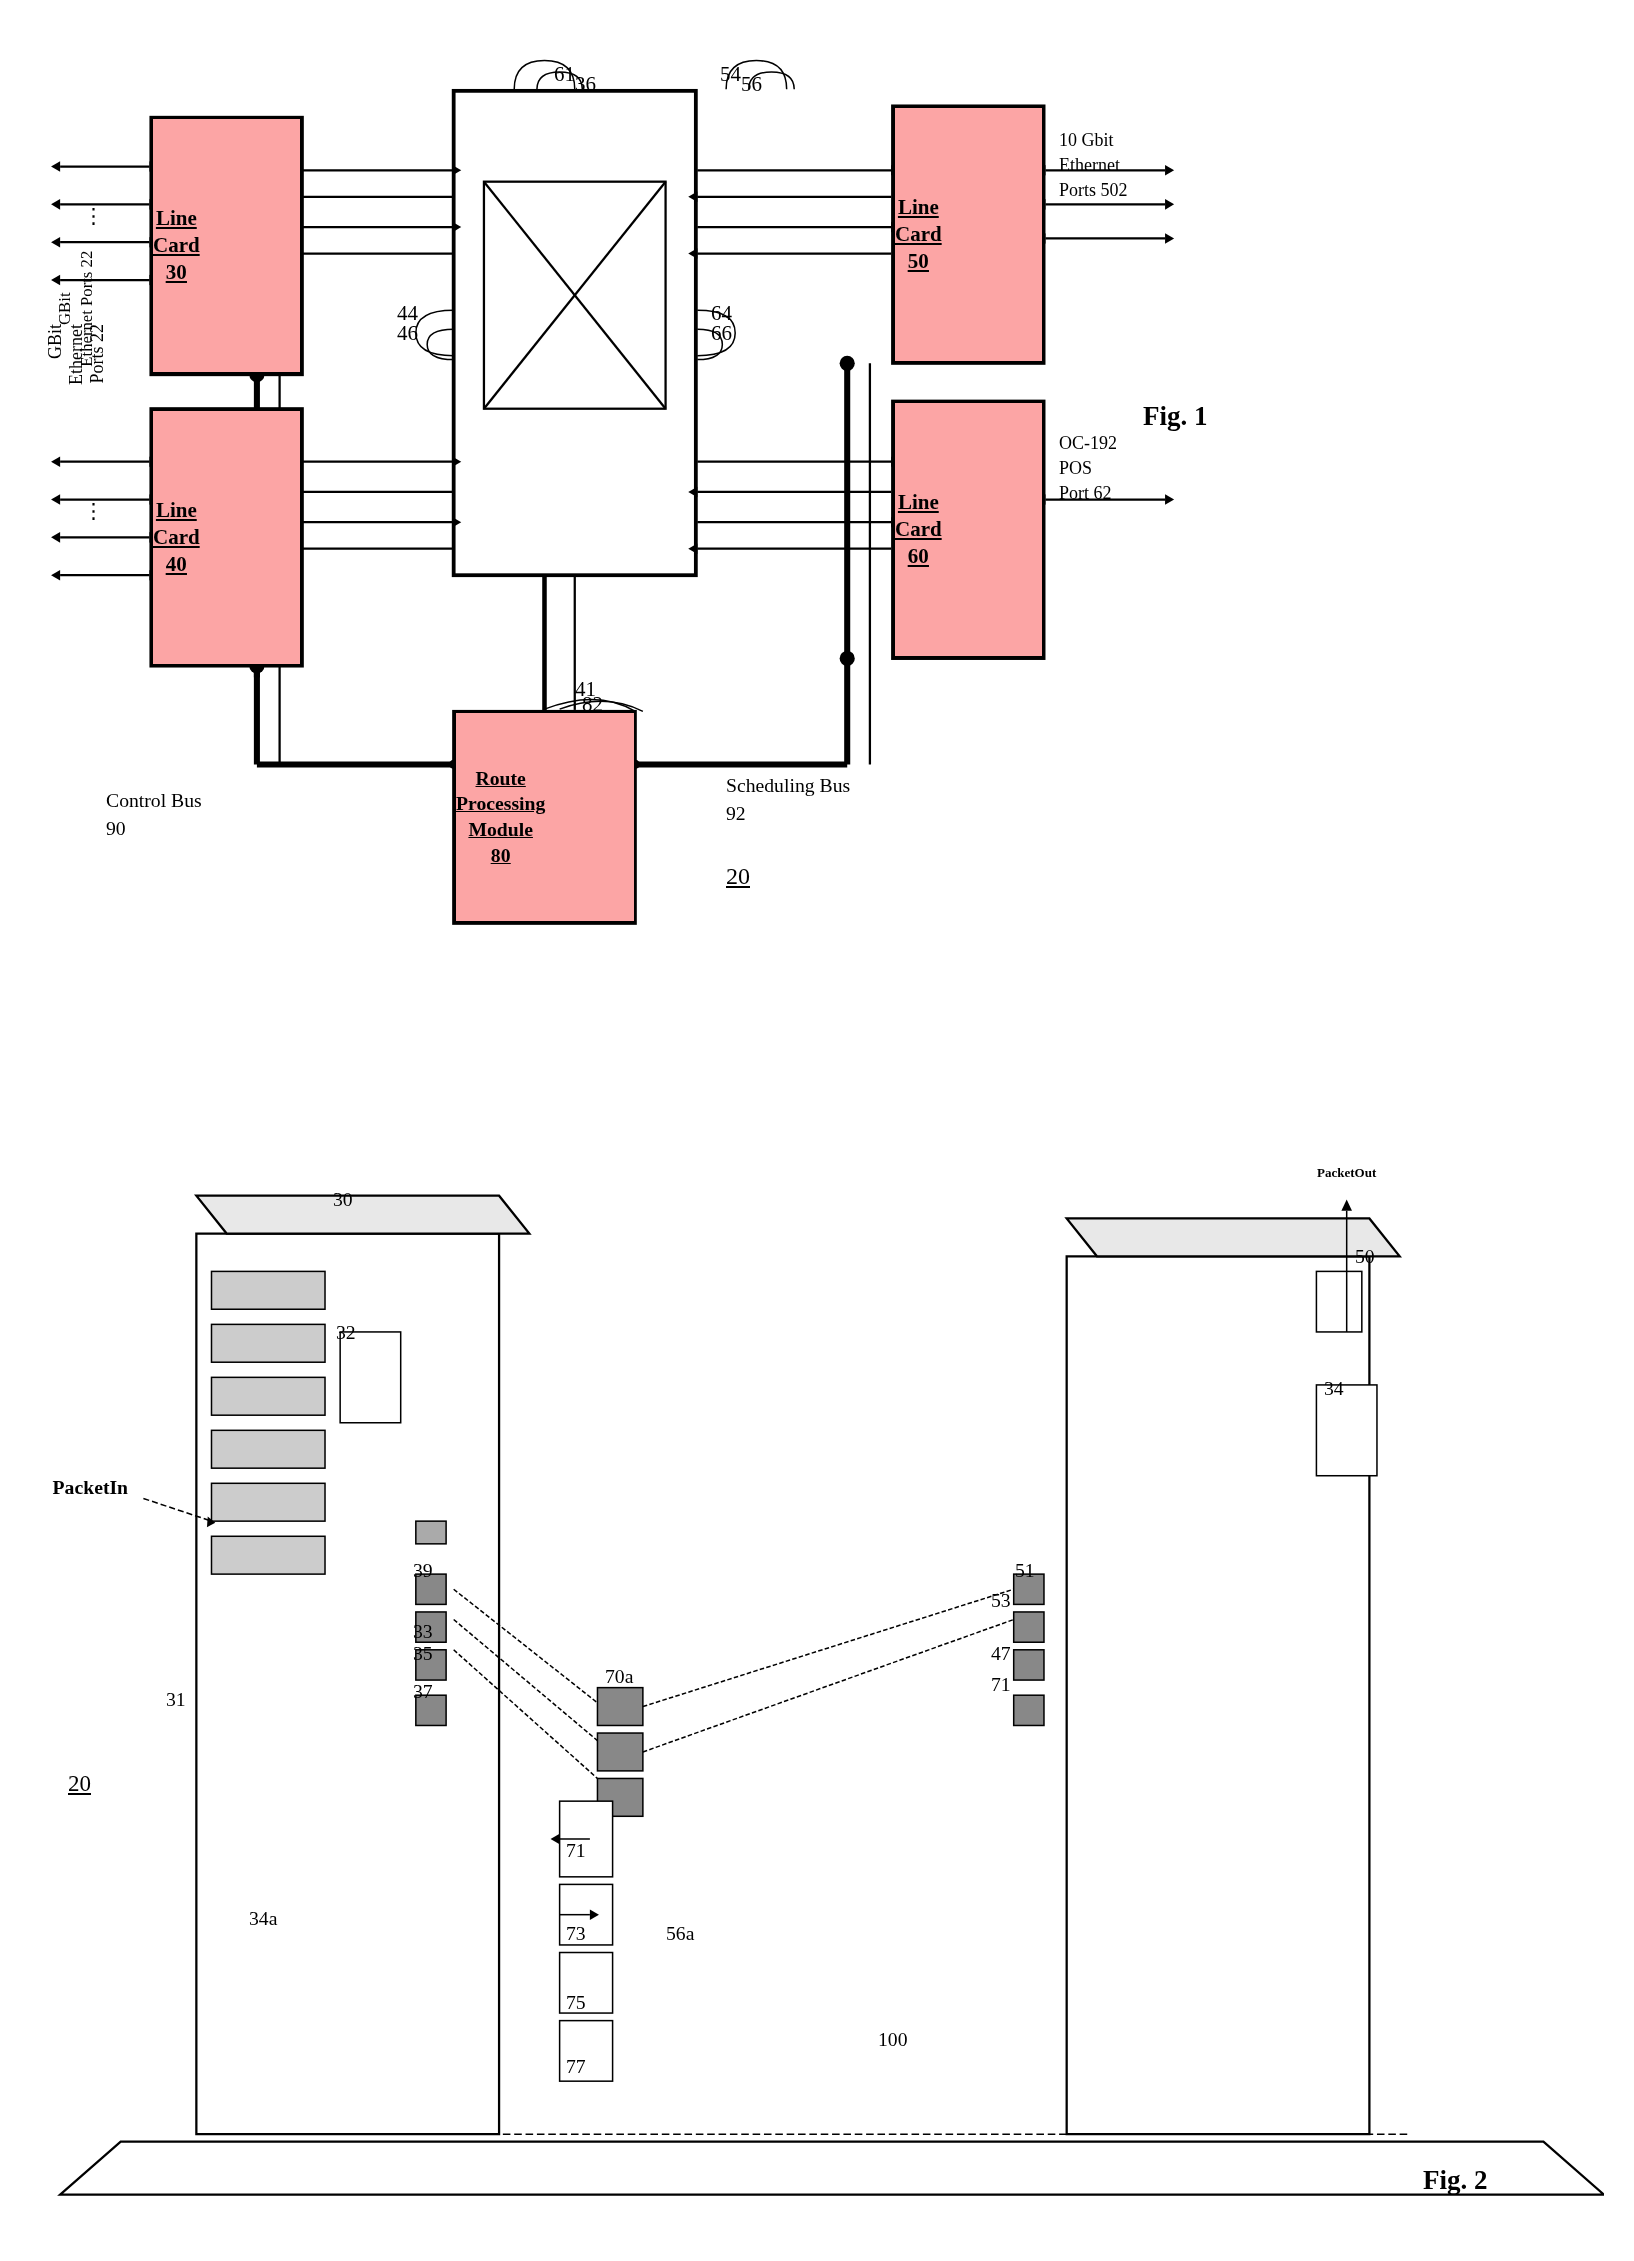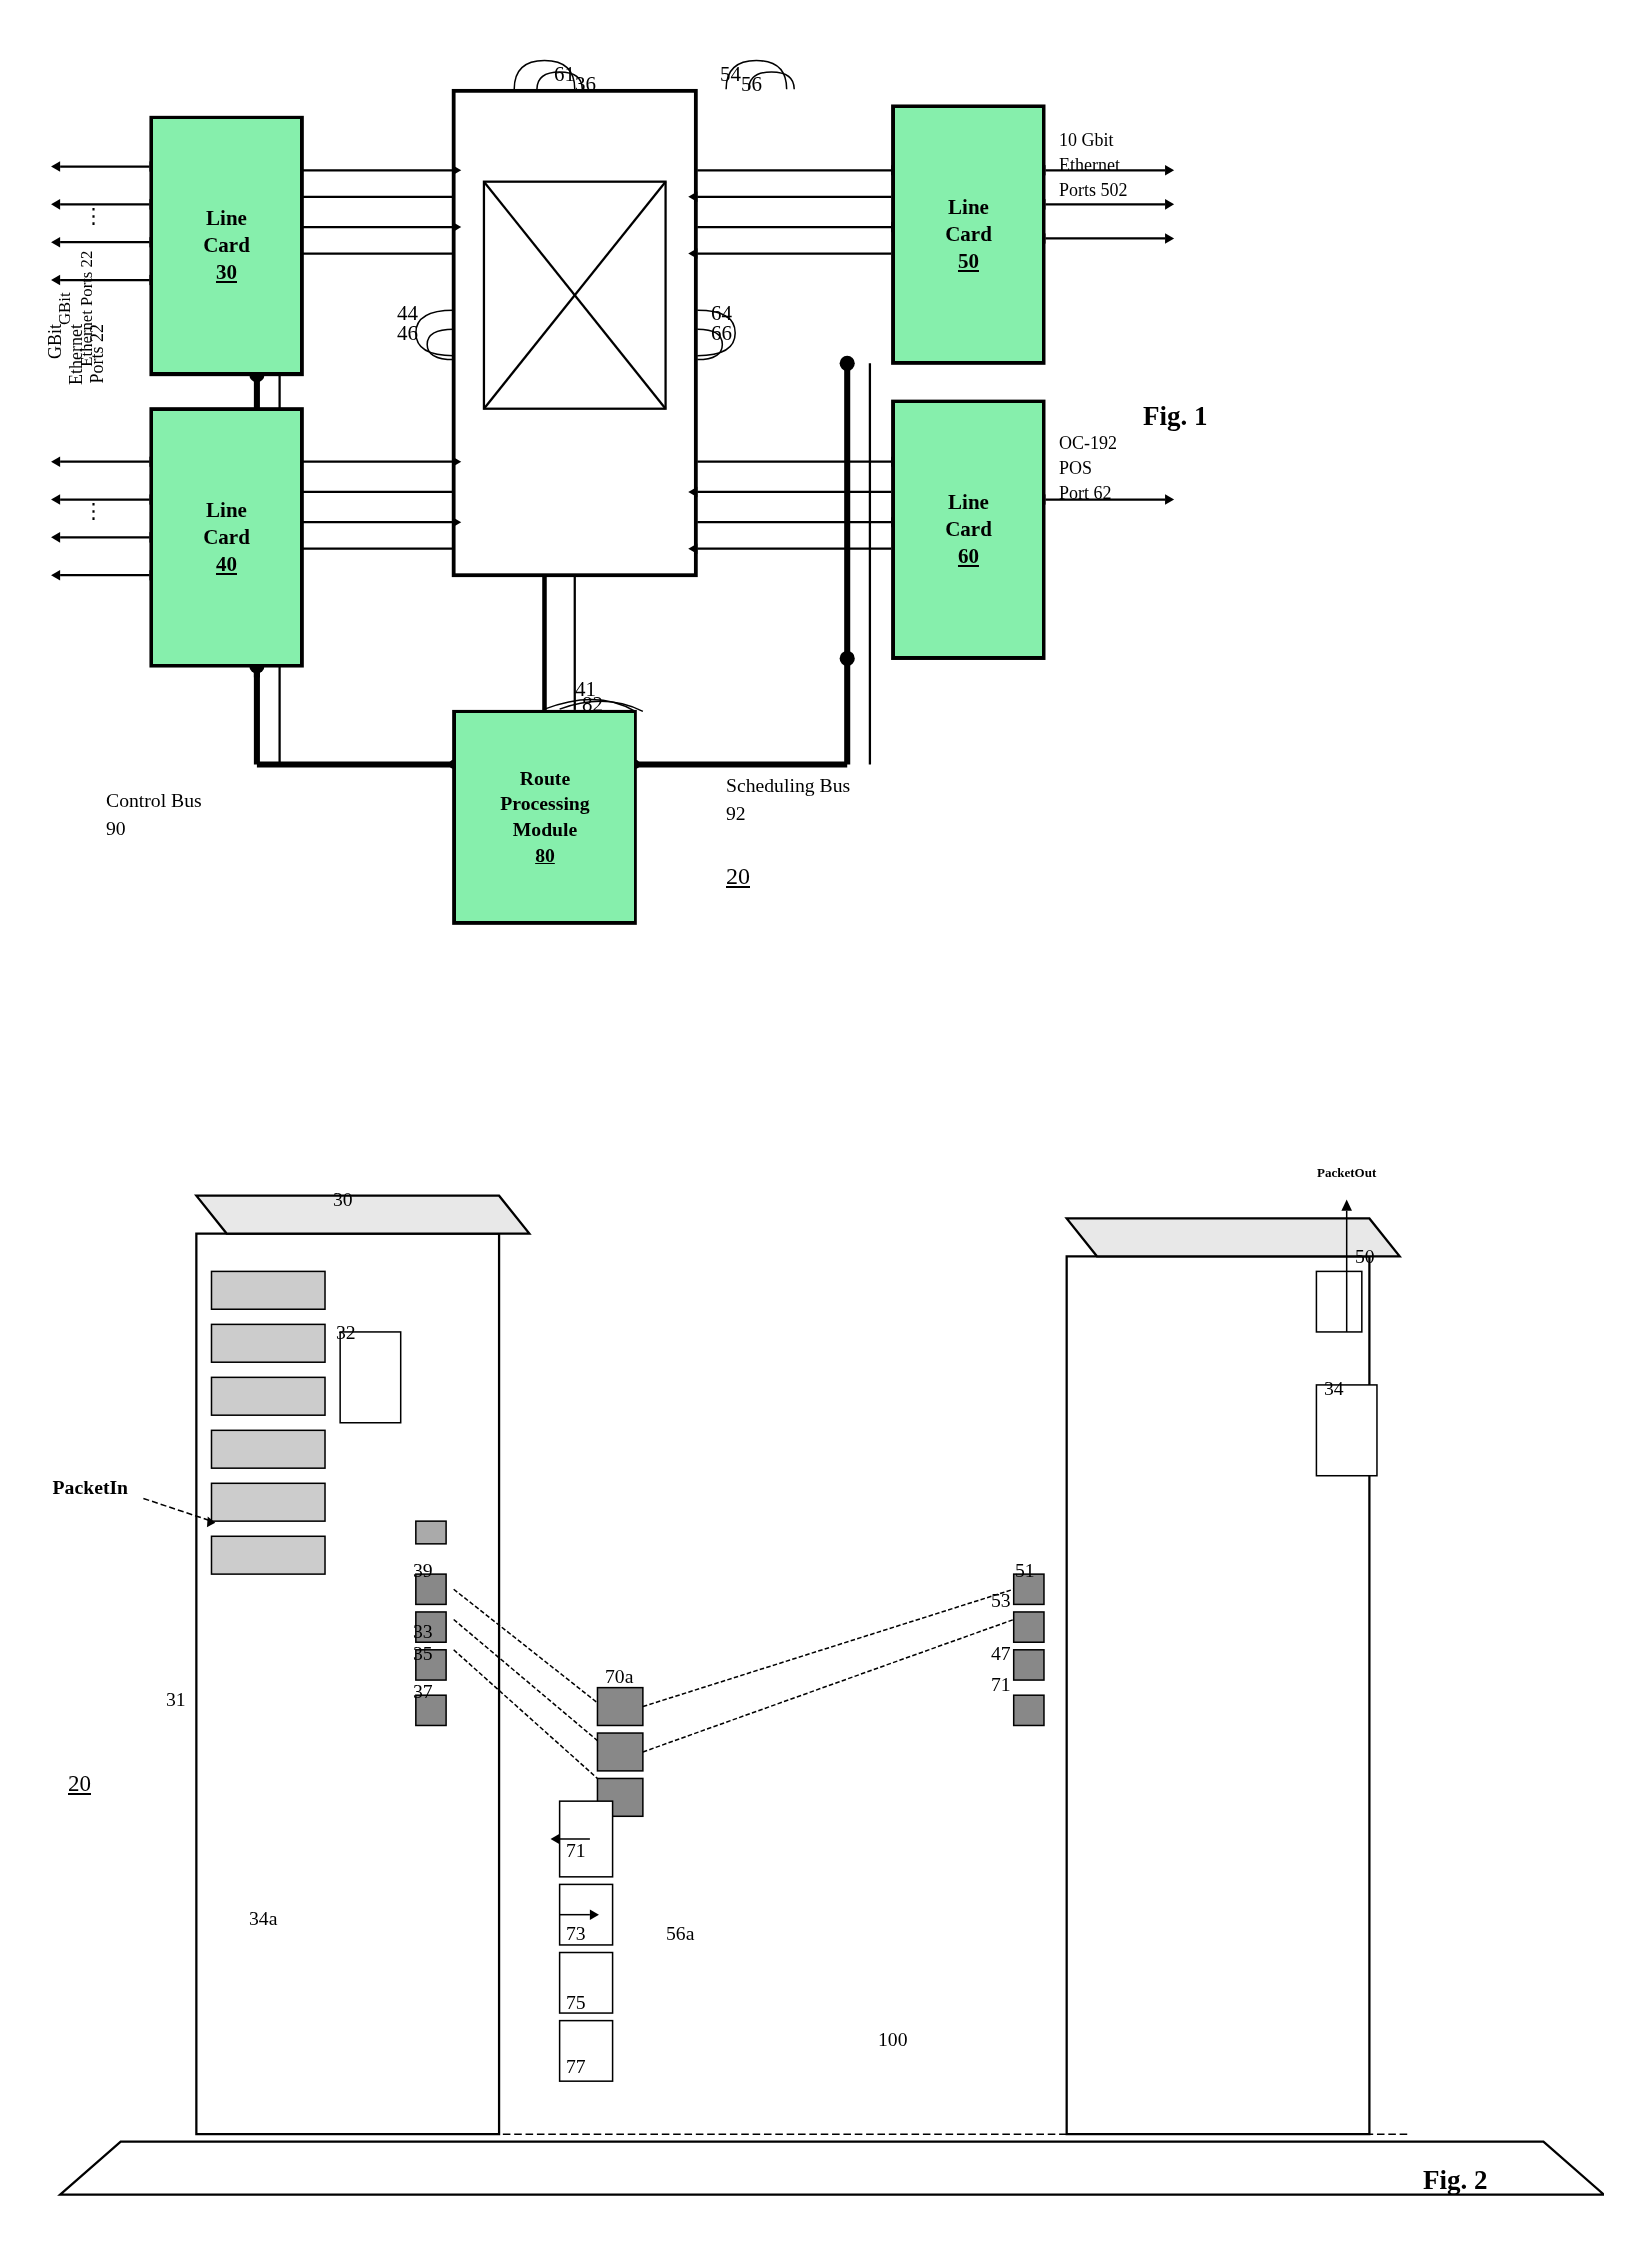--- a/index.html
+++ b/index.html
@@ -25,27 +25,28 @@
       top: 30px;
       left: 45px;
       width: 1559px;
       height: 1045px;
     }
 
     
     .box {
       position: absolute;
       border: 2.3px solid #000;
-      background: #86efac;
+      background: #fca5a5;
       display: flex;
       align-items: center;
-      justify-content: center;
+      justify-content: flex-start;
       text-align: center;
       font-size: 21px;
       font-weight: bold;
+      text-decoration: underline;
     }
 
     .box-label {
       font-size: 21px;
       font-weight: bold;
       line-height: 1.3;
     }
 
     .underline {
       text-decoration: underline;

